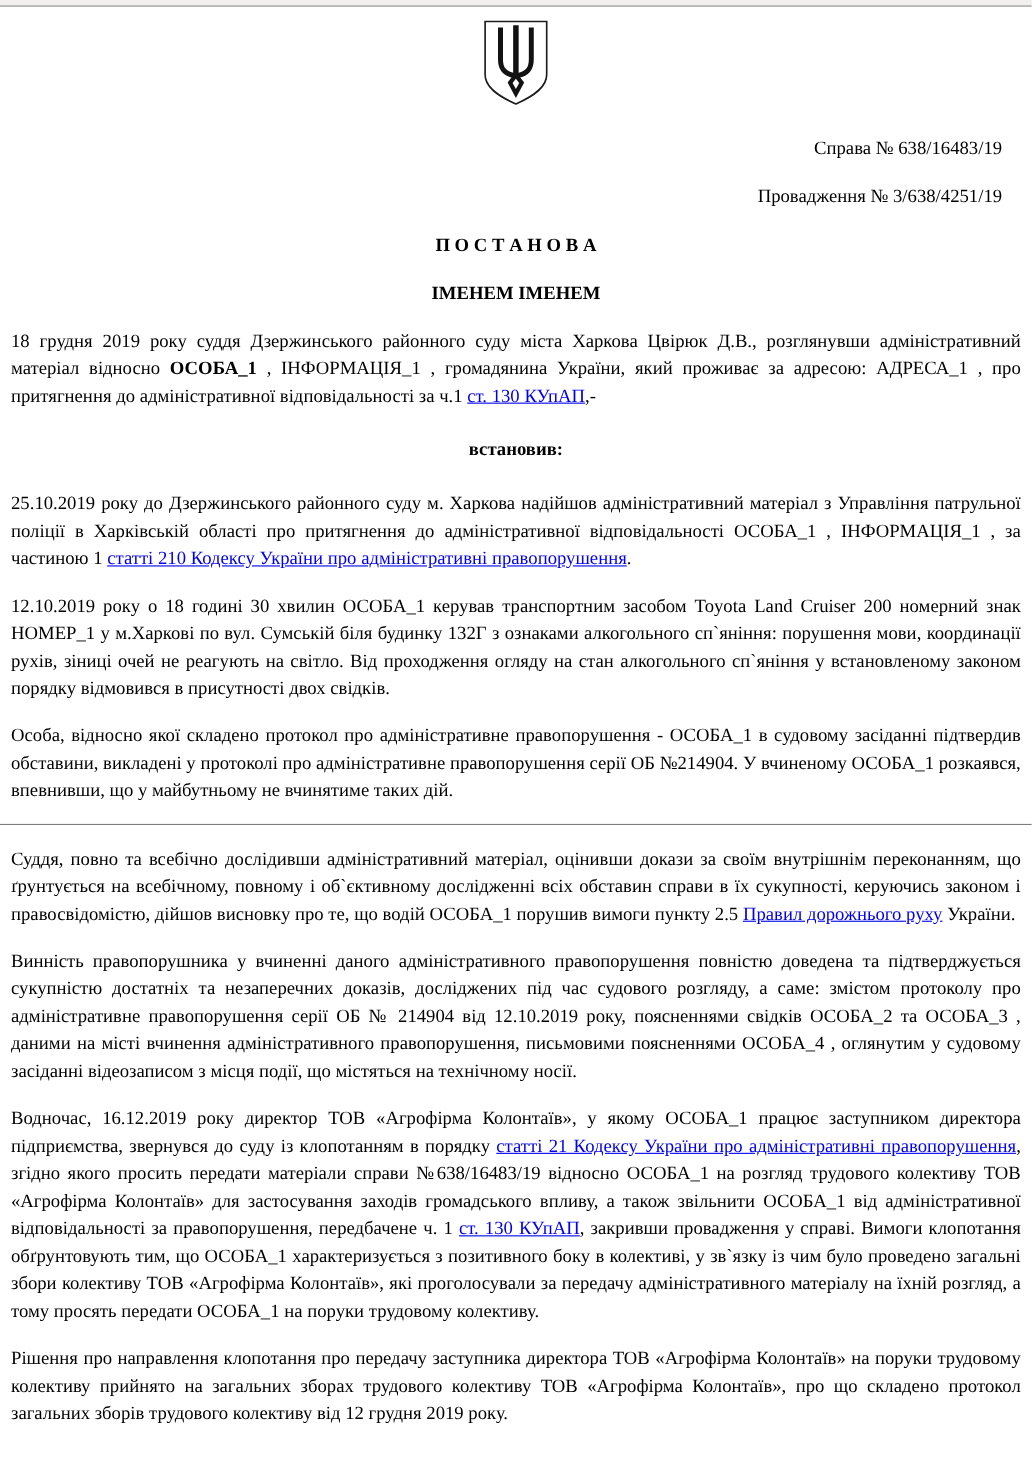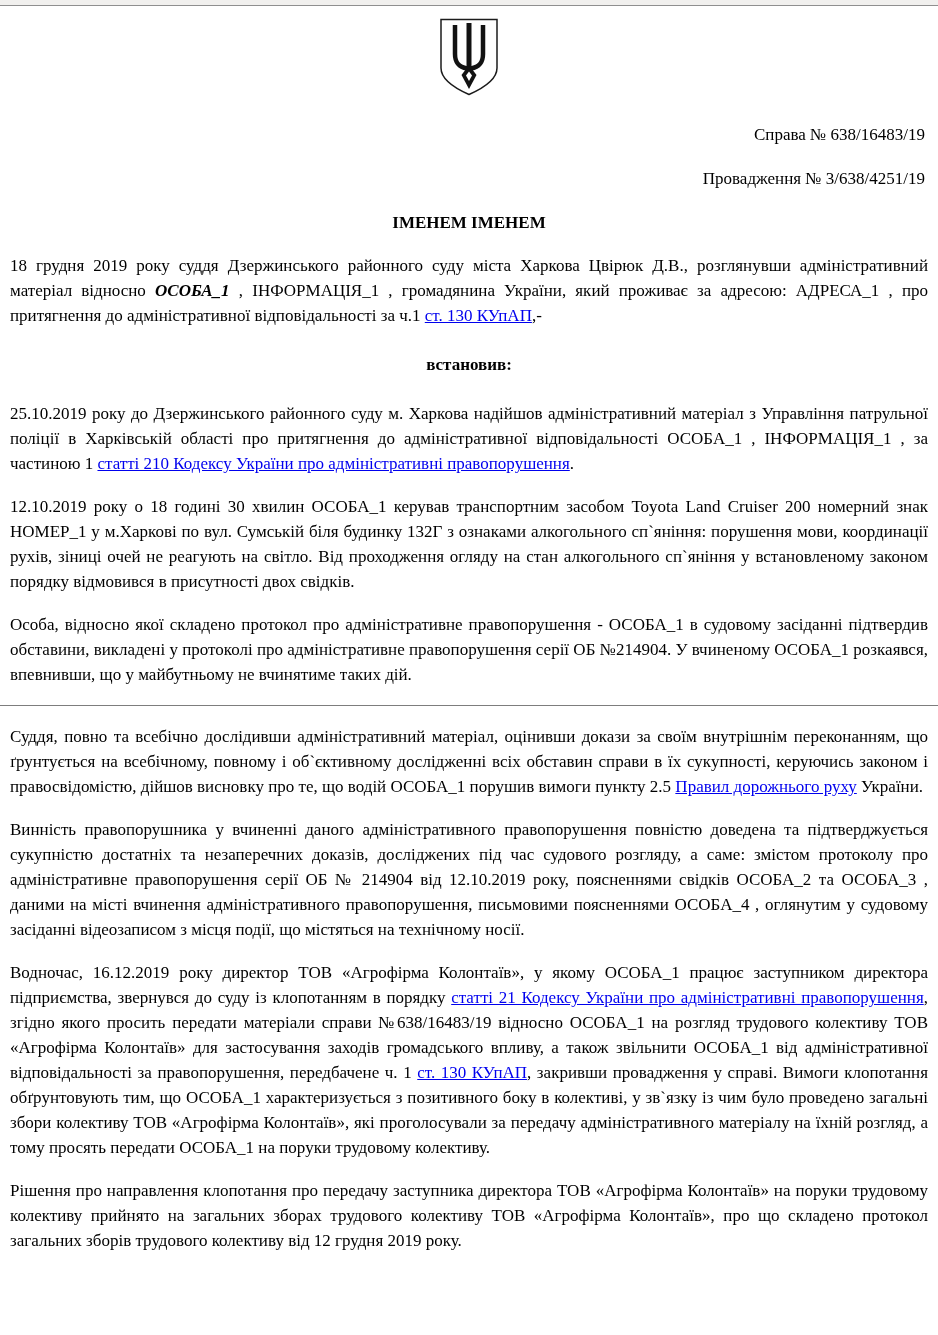--- a/index.html
+++ b/index.html
@@ -22,42 +22,41 @@
   .doc {
     padding: 6px 10px 14px 10px;
   }
   .coat-of-arms {
     text-align: center;
     margin: 6px 0 0 0;
   }
   .coat-of-arms svg { display: inline-block; }
   .case-line {
     text-align: right;
-    margin: 19px 3px 0 0;
+    margin: 19px 17px 0 0;
     white-space: pre;
   }
   .doc-title, .doc-subtitle, .mid-heading {
     text-align: center;
     font-weight: bold;
     margin: 19px 0 0 0;
   }
   p.paragraph {
     text-align: justify;
     margin: 18px 0;
   }
   p.mid-heading { margin: 24px 0; font-family: Liberation Serif, serif; }
   .divider {
     border: 0;
     border-top: 1px solid #7d7d7d;
     margin: 16px -10px 16px -10px;
     height: 0;
   }
   .seg-bi {
     font-weight: bold;
-    font-style: italic;
   }
   a.seg-link {
     color: var(--link-color, #0000ee);
     text-decoration: underline;
     cursor: pointer;
   }
 </style>
 </head>
 <body>
 
@@ -74,20 +73,21 @@
         <path d="M60,10 V110" stroke-width="10"></path>
       </g>
       <path d="M60,94 L75,114 L60,142 L45,114 Z" fill="#121212"></path>
       <path d="M60,107 L66,115 L60,126 L54,115 Z" fill="#ffffff"></path>
     </svg>
   </div>
 
   <div class="case-line">Справа № 638/16483/19</div>
   <div class="case-line">Провадження № 3/638/4251/19</div>
 
+  <div class="doc-title">П О С Т А Н О В А</div>
   <div class="doc-subtitle">ІМЕНЕМ ІМЕНЕМ</div>
 
   <div id="doc-body">
       <p class="paragraph"><span>18 грудня 2019 року суддя Дзержинського районного суду міста Харкова Цвірюк Д.В., розглянувши адміністративний матеріал відносно </span><span class="seg-bi">ОСОБА_1</span><span> , ІНФОРМАЦІЯ_1 , громадянина України, який проживає за адресою: АДРЕСА_1 , про притягнення до адміністративної відповідальності за ч.1 </span><a class="seg-link" href="#">ст. 130 КУпАП</a><span>,-</span></p>
       <p class="mid-heading"><span>встановив:</span></p>
       <p class="paragraph"><span>25.10.2019 року до Дзержинського районного суду м. Харкова надійшов адміністративний матеріал з Управління патрульної поліції в Харківській області про притягнення до адміністративної відповідальності ОСОБА_1 , ІНФОРМАЦІЯ_1 , за частиною 1 </span><a class="seg-link" href="#">статті 210 Кодексу України про адміністративні правопорушення</a><span>.</span></p>
       <p class="paragraph"><span>12.10.2019 року о 18 годині 30 хвилин ОСОБА_1 керував транспортним засобом Toyota Land Cruiser 200 номерний знак НОМЕР_1 у м.Харкові по вул. Сумській біля будинку 132Г з ознаками алкогольного сп`яніння: порушення мови, координації рухів, зіниці очей не реагують на світло. Від проходження огляду на стан алкогольного сп`яніння у встановленому законом порядку відмовився в присутності двох свідків.</span></p>
       <p class="paragraph"><span>Особа, відносно якої складено протокол про адміністративне правопорушення - ОСОБА_1 в судовому засіданні підтвердив обставини, викладені у протоколі про адміністративне правопорушення серії ОБ №214904. У вчиненому ОСОБА_1 розкаявся, впевнивши, що у майбутньому не вчинятиме таких дій.</span></p>
       <div class="divider"></div>
       <p class="paragraph"><span>Суддя, повно та всебічно дослідивши адміністративний матеріал, оцінивши докази за своїм внутрішнім переконанням, що ґрунтується на всебічному, повному і об`єктивному дослідженні всіх обставин справи в їх сукупності, керуючись законом і правосвідомістю, дійшов висновку про те, що водій ОСОБА_1 порушив вимоги пункту 2.5 </span><a class="seg-link" href="#">Правил дорожнього руху</a><span> України.</span></p>

